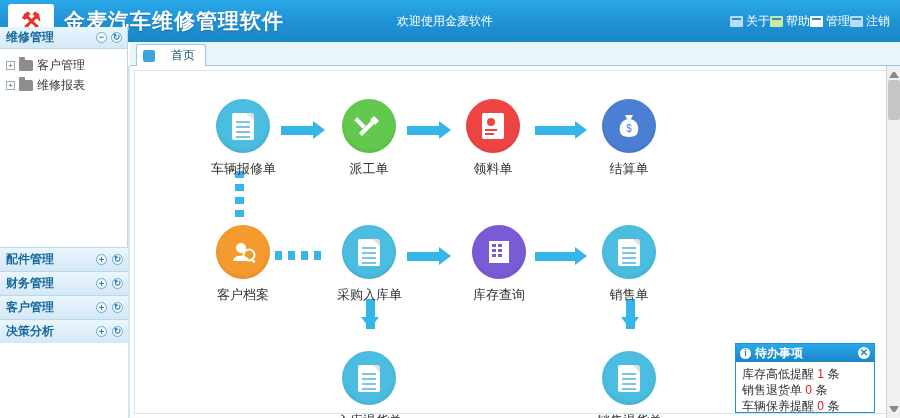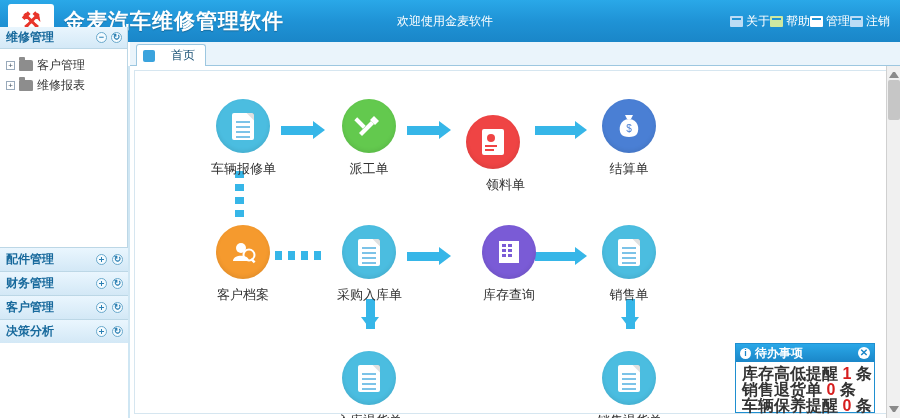--- a/index.html
+++ b/index.html
@@ -180,21 +180,21 @@
     display:flex; align-items:center; padding:0 4px; color:#fff; font-size:12px; font-weight:bold;
     gap:4px;
   }
   .todo-i { width:11px; height:11px; border-radius:50%; background:#fff; color:#1a86c8;
             font-size:9px; line-height:11px; text-align:center; font-weight:bold; }
   .todo-close {
     margin-left:auto; width:12px; height:12px; border-radius:50%; background:#ffffff;
     color:#1a86c8; font-size:10px; line-height:11px; text-align:center; font-weight:bold;
   }
   .todo-body { padding:4px 6px; }
-  .todo-line { font-size:16px; color:#333; line-height:16px; white-space:nowrap;font-weight:bold; }
+  .todo-line { font-size:12px; color:#333; line-height:16px; white-space:nowrap; }
   .todo-num { color:#d61d1d; }
 </style>
 </head>
 <body>
 
 <div class="header">
   <div class="logo-box">
     <span class="logo-mark">⚒</span>
   </div>
   <div class="app-title">金麦汽车维修管理软件</div>
@@ -346,21 +346,21 @@
       <div class="bubble" style="background:#63c94e;">
         <svg width="30" height="30" viewBox="0 0 30 30" aria-hidden="true">
           <path d="M5 22 L17 10 L20 13 L8 25 Z" fill="#ffffff"></path>
           <path d="M20 5 l5 5 -4 4 -5 -5z" fill="#ffffff"></path>
           <rect x="4" y="6" width="4" height="12" fill="#ffffff" transform="rotate(-45 6 12)"></rect>
         </svg>
       </div>
       <div class="node-label">派工单</div>
     </div>
 
-    <div class="node" style="left:326px; top:44px;text-align:right;">
+    <div class="node" style="left:326px; top:28px;">
       <div class="bubble" style="background:#ef4444;">
         <svg width="26" height="28" viewBox="0 0 26 28" aria-hidden="true">
           <rect x="2" y="1" width="22" height="26" rx="2" fill="#ffffff"></rect>
           <circle cx="11" cy="10" r="4" fill="#ef4444"></circle>
           <rect x="5" y="17" width="12" height="2" fill="#ef4444"></rect>
           <rect x="5" y="21" width="9" height="2" fill="#ef4444"></rect>
         </svg>
       </div>
       <div class="node-label">领料单</div>
     </div>
@@ -395,21 +395,21 @@
         <svg width="30" height="30" viewBox="0 0 30 30" aria-hidden="true">
           <circle cx="13" cy="11" r="5" fill="#ffffff"></circle>
           <path d="M5 24 C5 17 21 17 21 24 Z" fill="#ffffff"></path>
           <circle cx="21" cy="18" r="5.5" fill="none" stroke="#ffffff" stroke-width="2"></circle>
           <rect x="24" y="21" width="5" height="2.5" fill="#ffffff" transform="rotate(45 24 21)"></rect>
         </svg>
       </div>
       <div class="node-label">客户档案</div>
     </div>
 
-    <div class="node" style="left:342px; top:154px;">
+    <div class="node" style="left:332px; top:154px;">
       <div class="bubble" style="background:#7a5bd6;">
         <svg width="26" height="28" viewBox="0 0 26 28" aria-hidden="true">
           <rect x="3" y="3" width="20" height="22" fill="#ffffff"></rect>
           <g fill="#7a5bd6">
             <rect x="6" y="6" width="4" height="3"></rect>
               <rect x="12" y="6" width="4" height="3"></rect>
             <rect x="6" y="11" width="4" height="3"></rect>
               <rect x="12" y="11" width="4" height="3"></rect>
             <rect x="6" y="16" width="4" height="3"></rect>
               <rect x="12" y="16" width="4" height="3"></rect>

